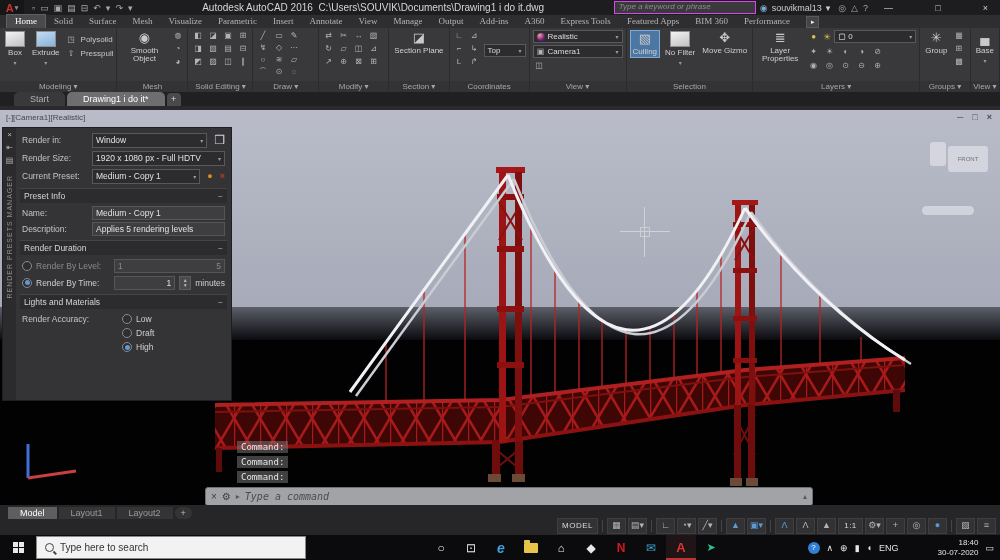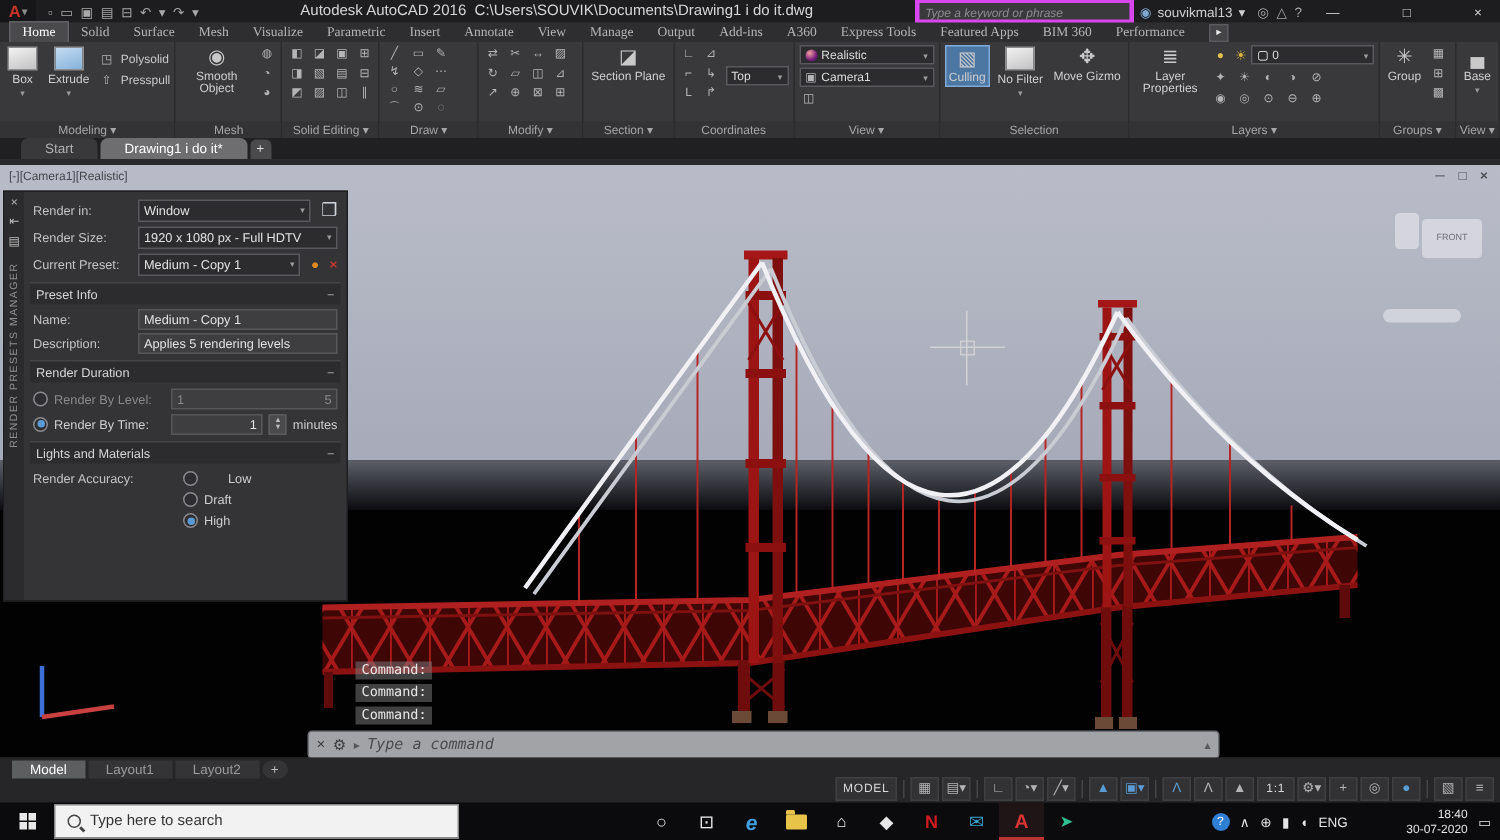--- a/index.html
+++ b/index.html
@@ -7,22 +7,22 @@
        font-family:"Liberation Sans",sans-serif;-webkit-font-smoothing:antialiased;}
   
   .titlebar{position:absolute;top:0;left:0;right:0;height:15px;background:#1d1d1f;display:flex;align-items:center;
             font-size:9px;color:#c9c9c9;gap:4px;}
   .logo{width:24px;height:15px;background:#161618;color:#c8342a;font-weight:bold;font-size:11px;
         display:flex;align-items:center;justify-content:center;gap:1px;}
   .logo .car{color:#8a8a8a;font-size:7px;}
   .qat{display:flex;gap:5px;margin-left:4px;}
   .qat span{color:#a9a9a9;font-size:9px;}
   .tbtitle{flex:1;text-align:center;color:#d6d6d6;font-size:10px;white-space:nowrap;overflow:hidden;}
-  .tbsearch{width:132px;height:11px;background:#3a3a3c;border:3px solid #d946ef;color:#8d8d92;
-            font-style:italic;font-size:8px;display:flex;align-items:flex-end;padding:0 4px;gap:3px;}
+  .tbsearch{width:132px;height:11px;background:#3a3a3c;border:1px solid #d946ef;color:#8d8d92;
+            font-style:italic;font-size:8px;display:flex;align-items:flex-start;padding:0 4px;gap:3px;}
   .tbuser{display:flex;align-items:center;gap:4px;color:#cfcfcf;font-size:9px;}
   .tbuser .ic{color:#7fa8d0;}
   .winbtns{display:flex;width:104px;justify-content:space-between;padding:0 12px;color:#cfcfcf;font-size:9px;}
   
   .tabsrow{position:absolute;top:15px;left:0;right:0;height:13px;background:#2e2e30;display:flex;align-items:flex-end;
            font-size:9px;color:#b5b5b5;padding-left:6px;gap:0;}
   .rtab{padding:1px 8px;line-height:11px;font-family:Liberation Serif, serif;}
   .rtab.active{background:#4a4a4c;color:#fff;border:1px solid #606064;border-bottom:none;}
   .recbtn{margin-left:8px;background:#454547;color:#e8e8e8;border:1px solid #5a5a5e;font-size:7px;
           padding:0 4px;line-height:10px;}
@@ -573,21 +573,21 @@
           </span>
         <span class="rlab">minutes</span>
       </div>
       <div class="phead">
         <span>Lights and Materials</span>
           <span class="min">−</span>
       </div>
       <div class="prow" style="align-items:flex-start;height:auto">
         <span class="plab" style="width:96px;padding-top:2px">Render Accuracy:</span>
         <div style="display:flex;flex-direction:column;gap:4px;padding-top:2px">
-          <div style="display:flex;gap:20px;align-items:center">
+          <div style="display:flex;gap:4px;align-items:center">
             <span class="radio"></span>
             <span class="rlab">Low</span>
           </div>
           <div style="display:flex;gap:4px;align-items:center">
             <span class="radio"></span>
             <span class="rlab">Draft</span>
           </div>
           <div style="display:flex;gap:4px;align-items:center">
             <span class="radio sel"></span>
             <span class="rlab">High</span>

